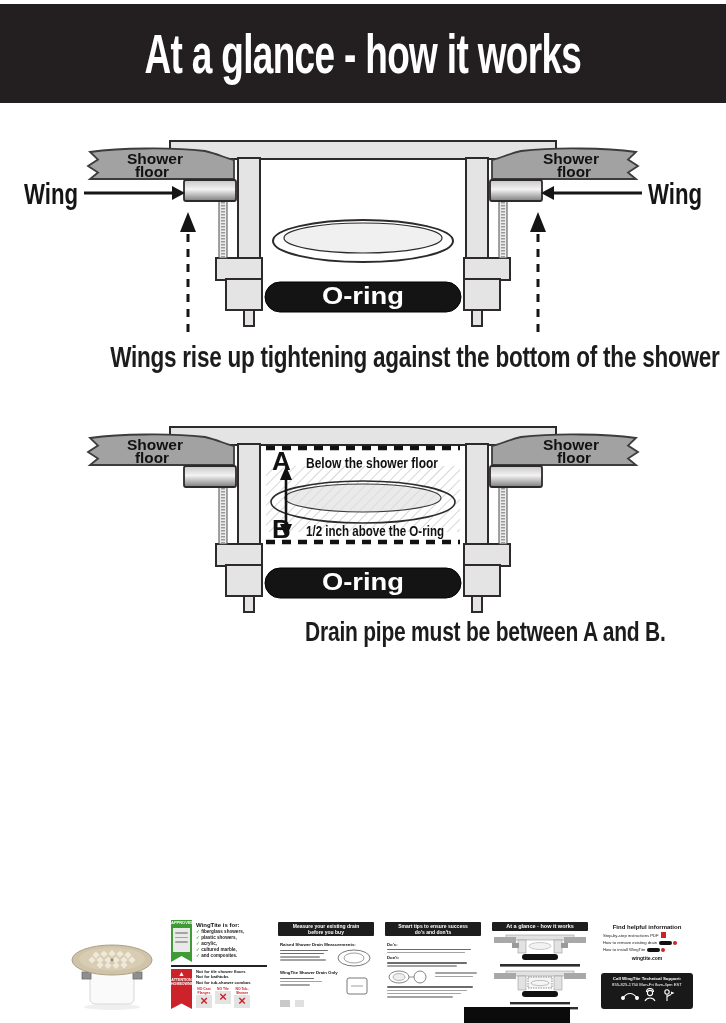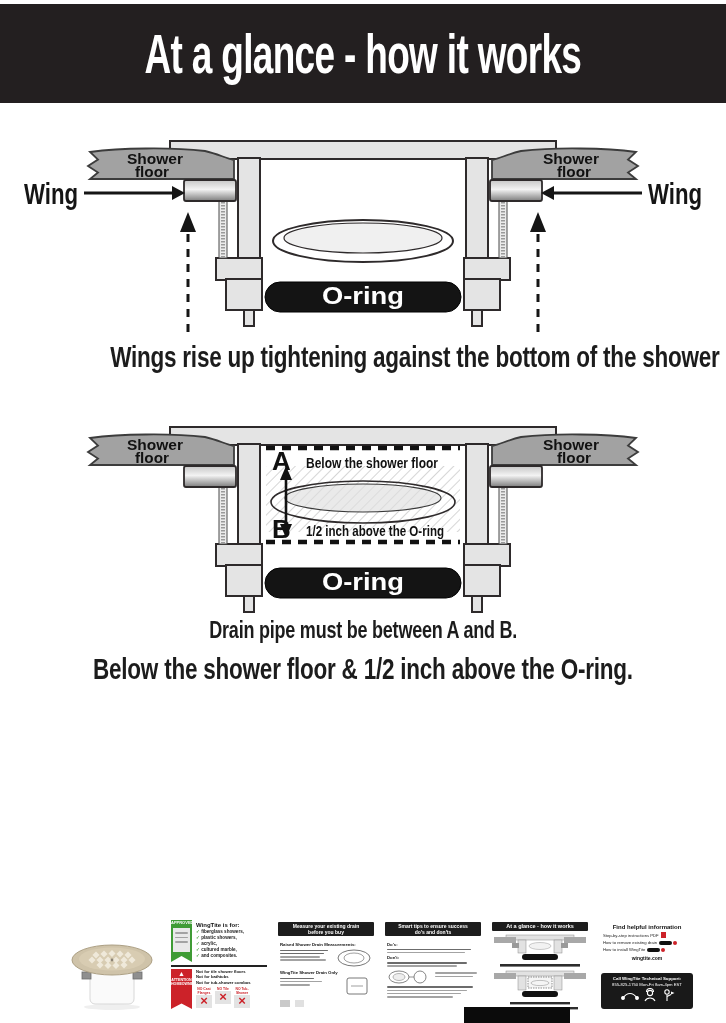--- a/index.html
+++ b/index.html
@@ -9,21 +9,21 @@
   
   .hdr { position:absolute; left:0; top:4px; width:726px; height:99px;
          background:#231f20; display:flex; align-items:center; justify-content:center; }
   .hdr-title { color:#ffffff; font-weight:bold; font-size:56px; letter-spacing:-1px;
                display:inline-block; white-space:nowrap; transform:scaleX(0.66); transform-origin:center; }
 
   
   .cap { position:absolute; left:0; width:726px; text-align:center; color:#1c1c1c; font-weight:bold; }
   .cond { display:inline-block; white-space:nowrap; transform:scaleX(0.75); transform-origin:center; letter-spacing:-0.3px; }
   .cap1 { top:340px; font-size:30px; }
-  .cap2a { top:616px; font-size:24px; }
+  .cap2a { top:616px; font-size:28px;text-align:right; }
   .cap2b { top:652px; font-size:30px; }
 
   .diagram { position:absolute; left:20px; }
   .d1 { top:138px; }
   .d2 { top:424px; }
   svg text { font-family:"Liberation Sans", sans-serif; }
 
   
   .thumb { position:absolute; top:920px; width:100px; height:95px; background:#fff; overflow:hidden; cursor:pointer; }
   .t1{left:62px;} .t2{left:169px;} .t3{left:276px;} .t4{left:383px;} .t5{left:490px;} .t6{left:597px;}
@@ -218,23 +218,20 @@
       <path d="M 616,14 C 586,10 536,9 501,13 C 488,16 481,20 472,22 L 472,41 L 616,41 L 608,34.5 L 618,28 L 608,21.5 Z" fill="#a2a2a2" stroke="#3c3c3c" stroke-width="1.8"></path>
       <text x="551" y="26" text-anchor="middle" font-size="15.5" font-weight="bold" fill="#111" textLength="56" lengthAdjust="spacingAndGlyphs">Shower</text>
       <text x="554" y="39" text-anchor="middle" font-size="15.5" font-weight="bold" fill="#111" textLength="34" lengthAdjust="spacingAndGlyphs">floor</text>
     </g>
     <rect x="164" y="42" width="52" height="21" rx="2" fill="url(#wingGrad2)" stroke="#2e2a2b" stroke-width="1.8"></rect>
     <rect x="470" y="42" width="52" height="21" rx="2" fill="url(#wingGrad2)" stroke="#2e2a2b" stroke-width="1.8"></rect>
   </svg>
 
   <div class="cap cap2a">
     <span class="cond">Drain pipe must be between A and B.</span>
-  </div>
-  <div class="cap cap2b">
-    <span class="cond">Below the shower floor &amp; 1/2 inch above the O-ring.</span>
   </div>
 
   <div class="thumb t1">
     <svg width="100" height="95" viewBox="0 0 100 95">
       <ellipse cx="50" cy="87" rx="28" ry="3" fill="#efefef"></ellipse>
       <rect x="28" y="47" width="44" height="37" rx="5" fill="#fafafa" stroke="#d8d8d8" stroke-width="1"></rect>
       <rect x="20" y="52" width="9" height="7" fill="#8f8f8f" stroke="#6d6d6d" stroke-width="0.8"></rect>
       <rect x="71" y="52" width="9" height="7" fill="#8f8f8f" stroke="#6d6d6d" stroke-width="0.8"></rect>
       <ellipse cx="50" cy="40" rx="40" ry="15" fill="#cfc3a9" stroke="#ac9f83" stroke-width="1"></ellipse>
       <ellipse cx="50" cy="39" rx="33" ry="11.5" fill="#d8ccb2"></ellipse>

